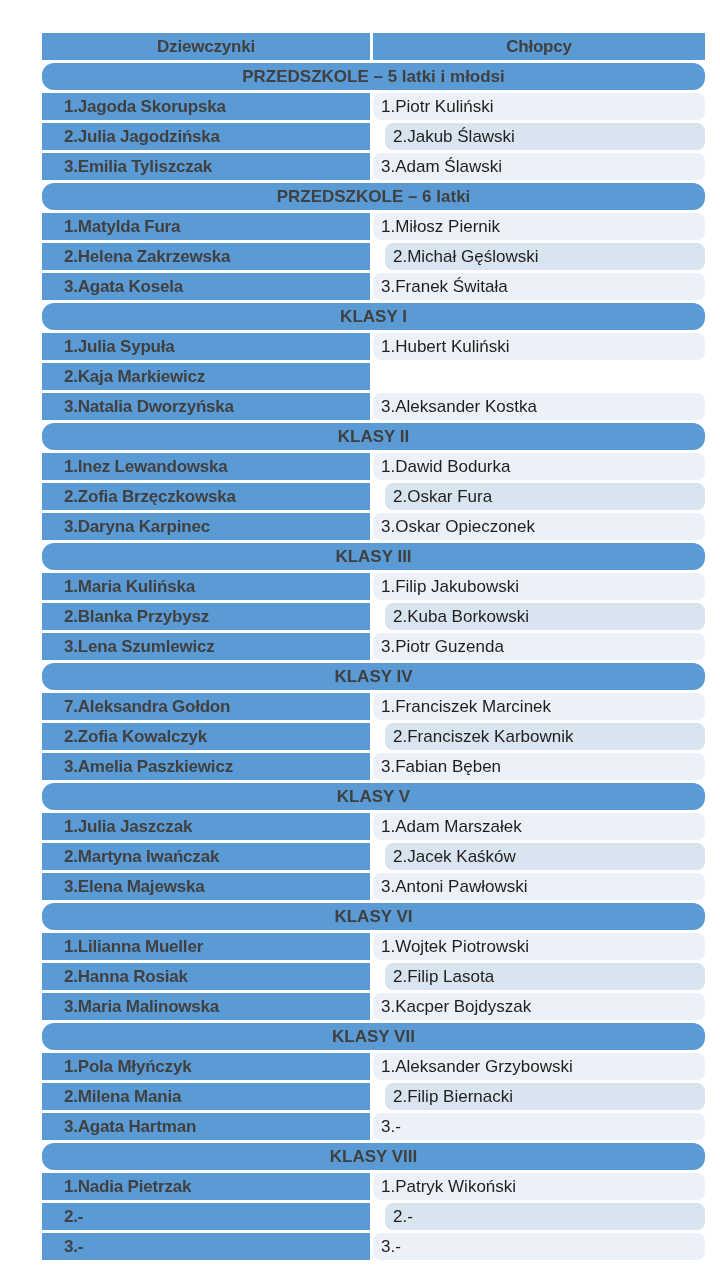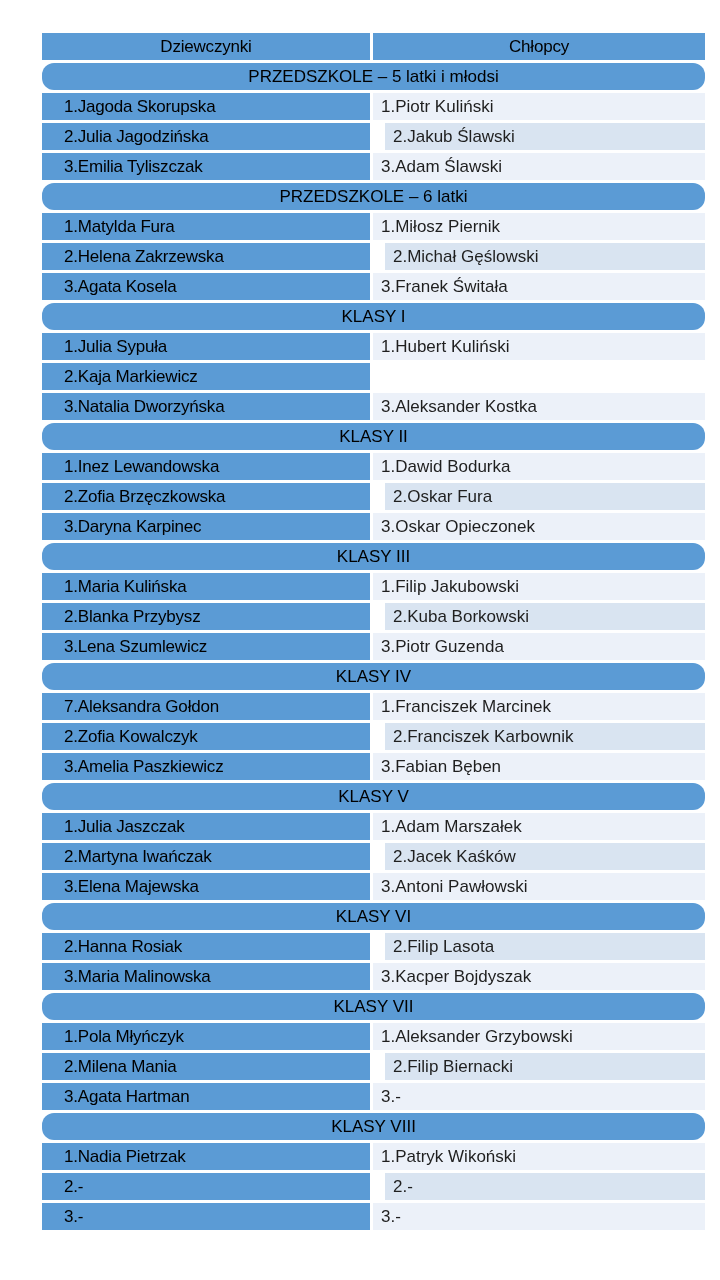--- a/index.html
+++ b/index.html
@@ -27,22 +27,22 @@
     align-items: center;
     box-sizing: border-box;
     font-size: 17px;
     white-space: nowrap;
     overflow: hidden;
     letter-spacing: -0.2px;
   }
   
   .blue {
     background: #5B9BD5;
-    color: #000000;
-    font-weight: normal;
+    color: #404040;
+    font-weight: bold;
   }
   .head-left {
     width: 328px;
     margin-right: 3px;
     justify-content: center;
   }
   .head-right {
     flex: 1;
     justify-content: center;
   }
@@ -56,20 +56,21 @@
     width: 328px;
     margin-right: 3px;
     padding-left: 22px;
   }
   .boy-cell {
     flex: 1;
     padding-left: 8px;
     color: #1f1f1f;
     font-weight: normal;
     letter-spacing: 0;
+    border-radius: 8px;
   }
   .band-light { background: #ECF1F9; }
   .band-dark  { background: #D9E4F1; margin-left: 12px; }
 </style>
 </head>
 <body>
 
 <div class="results-table">
   <div class="row">
     <div class="cell blue head-left">Dziewczynki</div>
@@ -177,20 +178,24 @@
         <div class="cell boy-cell band-dark">2.Jacek Kaśków</div>
       </div>
       <div class="row">
         <div class="cell blue girl-cell">3.Elena Majewska</div>
         <div class="cell boy-cell band-light">3.Antoni Pawłowski</div>
       </div>
       <div class="row">
         <div class="cell blue section-cell">KLASY VI</div>
       </div>
       <div class="row">
+        <div class="cell blue girl-cell">1.Lilianna Mueller</div>
+        <div class="cell boy-cell band-light">1.Wojtek Piotrowski</div>
+      </div>
+      <div class="row">
         <div class="cell blue girl-cell">2.Hanna Rosiak</div>
         <div class="cell boy-cell band-dark">2.Filip Lasota</div>
       </div>
       <div class="row">
         <div class="cell blue girl-cell">3.Maria Malinowska</div>
         <div class="cell boy-cell band-light">3.Kacper Bojdyszak</div>
       </div>
       <div class="row">
         <div class="cell blue section-cell">KLASY VII</div>
       </div>

